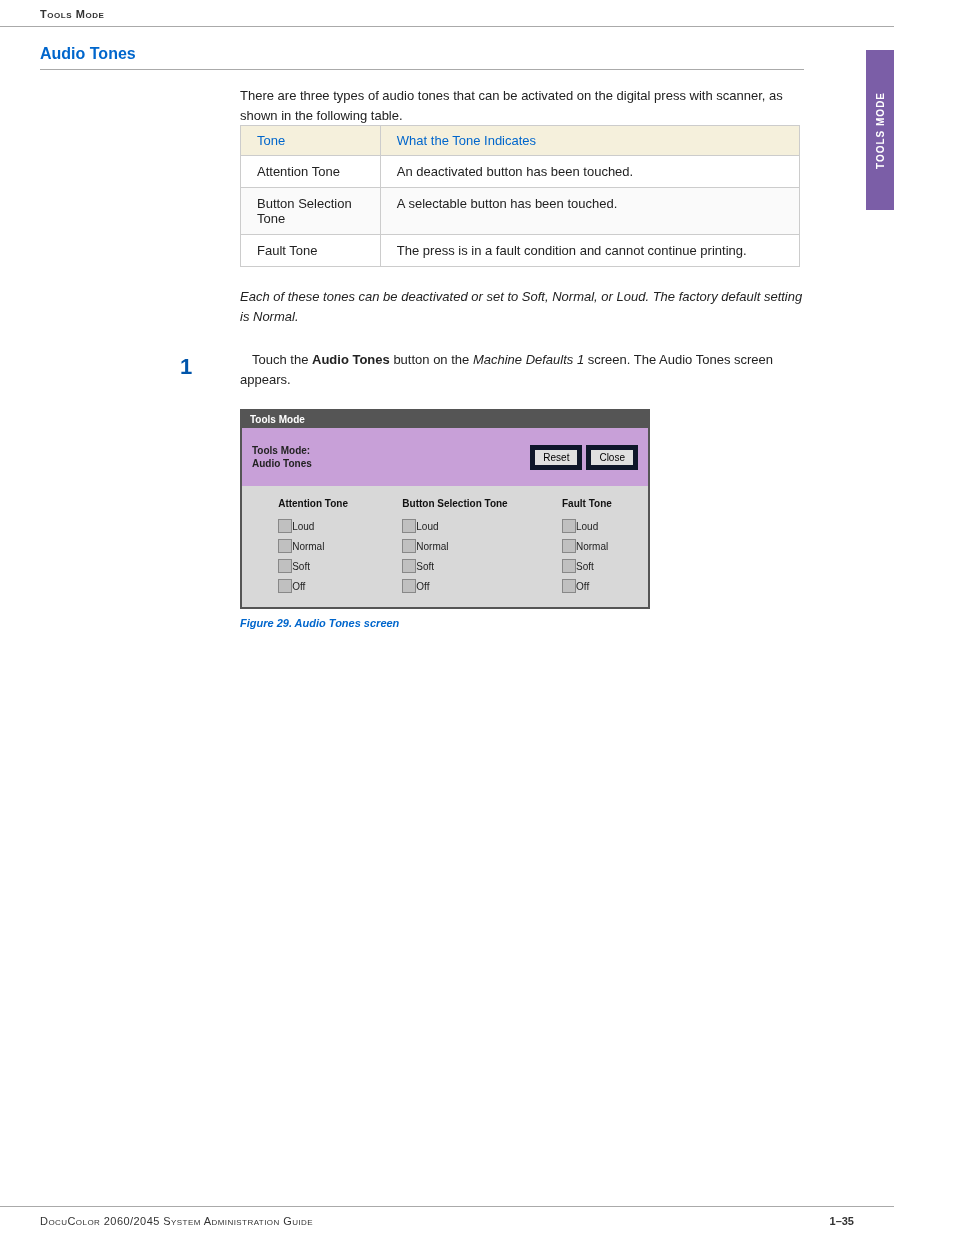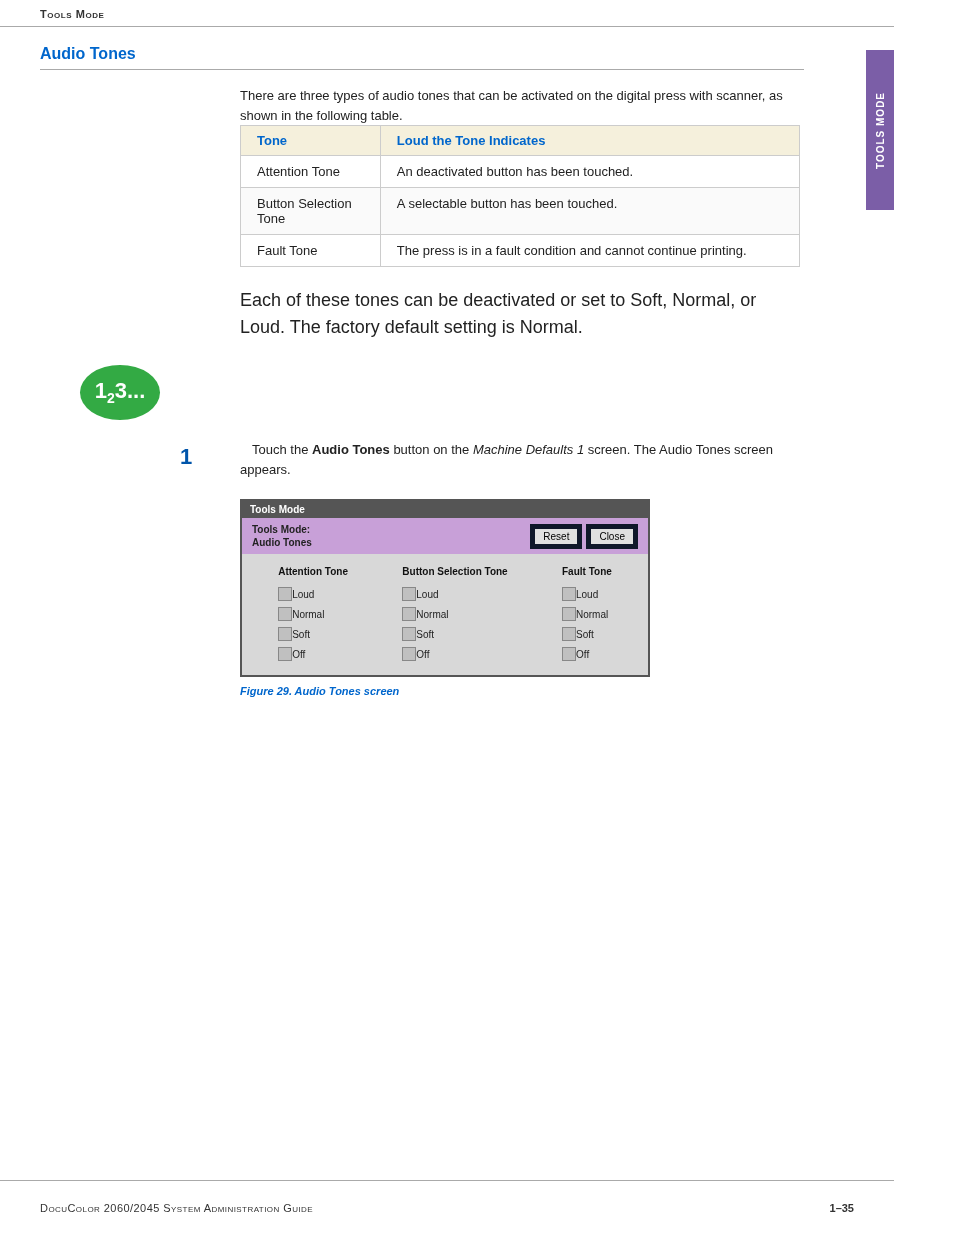--- a/index.html
+++ b/index.html
@@ -87,21 +87,21 @@
     
     .tone-table {
       margin-left: 200px;
       border-collapse: collapse;
       width: 560px;
       margin-bottom: 20px;
     }
     .tone-table th {
       background: #f5f0dc;
       color: #0066cc;
-      font-weight: bold;
+      font-weight: normal;
       font-size: 13px;
       padding: 7px 16px;
       border: 1px solid #ccc;
       text-align: left;
     }
     .tone-table td {
       padding: 8px 16px;
       border: 1px solid #ccc;
       font-size: 13px;
       vertical-align: top;
@@ -112,23 +112,24 @@
     .tone-table .col-tone {
       width: 140px;
     }
     .tone-table .col-what {
       width: 420px;
     }
 
     
     .after-table-text {
       margin-left: 200px;
-      font-size: 18px;
+      font-size: 13px;
       line-height: 1.5;
       margin-bottom: 24px;
+      font-style: italic;
     }
 
     
     .steps-icon-area {
       display: flex;
       align-items: center;
       margin-left: 40px;
       margin-bottom: 20px;
     }
     .steps-badge {
@@ -182,21 +183,21 @@
     }
     .ui-mockup-titlebar {
       background: #555;
       color: white;
       font-size: 10px;
       padding: 3px 8px;
       font-weight: bold;
     }
     .ui-mockup-header {
       background: #c8a0d8;
-      padding: 5px 10px;
+      padding: 16px 10px;
       display: flex;
       justify-content: space-between;
       align-items: center;
     }
     .ui-mockup-header-text {
       font-size: 10px;
       font-weight: bold;
       color: #222;
       line-height: 1.3;
     }
@@ -259,21 +260,21 @@
 
     
     .page-footer {
       position: absolute;
       bottom: 0;
       left: 0;
       right: 0;
       border-top: 1px solid #aaa;
       display: flex;
       justify-content: space-between;
-      padding: 21px 40px;
+      padding: 8px 40px;
       font-size: 11px;
       color: #333;
     }
     .footer-left {
       font-variant: small-caps;
       letter-spacing: 0.04em;
     }
     .footer-right {
       font-weight: bold;
     }
@@ -294,46 +295,41 @@
   <div class="main-content">
 
     <div class="section-heading">Audio Tones</div>
 
     <div class="intro-text">There are three types of audio tones that can be activated on the digital press with scanner, as shown in the following table.</div>
 
     <table class="tone-table">
       <thead>
         <tr>
           <th class="col-tone">Tone</th>
-          <th class="col-what">Loud the Tone Indicates</th>
+          <th class="col-what">What the Tone Indicates</th>
         </tr>
       </thead>
       <tbody id="table-body">
       <tr>
             <td>Attention Tone</td>
             <td>An deactivated button has been touched.</td>
           </tr>
           <tr>
             <td>Button Selection Tone</td>
             <td>A selectable button has been touched.</td>
           </tr>
           <tr>
             <td>Fault Tone</td>
             <td>The press is in a fault condition and cannot continue printing.</td>
           </tr>
         </tbody>
     </table>
 
     <div class="after-table-text">Each of these tones can be deactivated or set to Soft, Normal, or Loud. The factory default setting is Normal.</div>
 
-    <div class="steps-icon-area">
-      <div class="steps-badge">
-        <span>1<sub class="sub2">2</sub>3...</span>
-      </div>
-    </div>
 
     <div class="step-instruction">
       <span class="step-number">1</span>
       <span class="step-body">
         Touch the <strong>Audio Tones</strong> button on the <em>Machine Defaults 1</em> screen. The Audio Tones screen appears.
       </span>
     </div>
 
     <div class="ui-mockup-wrapper">
       <div class="ui-mockup">

